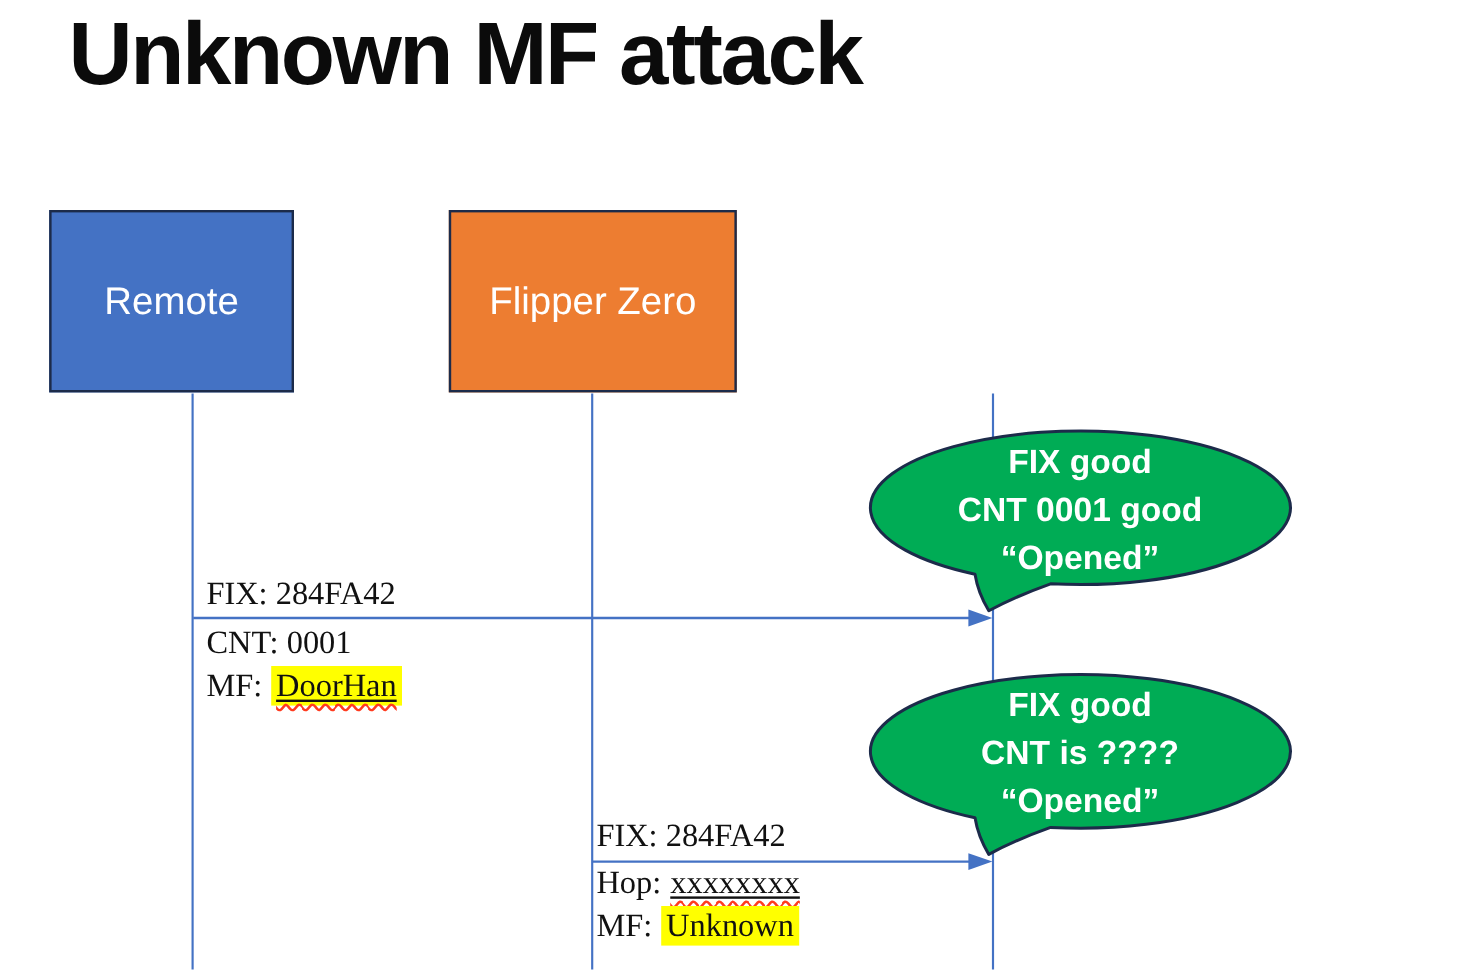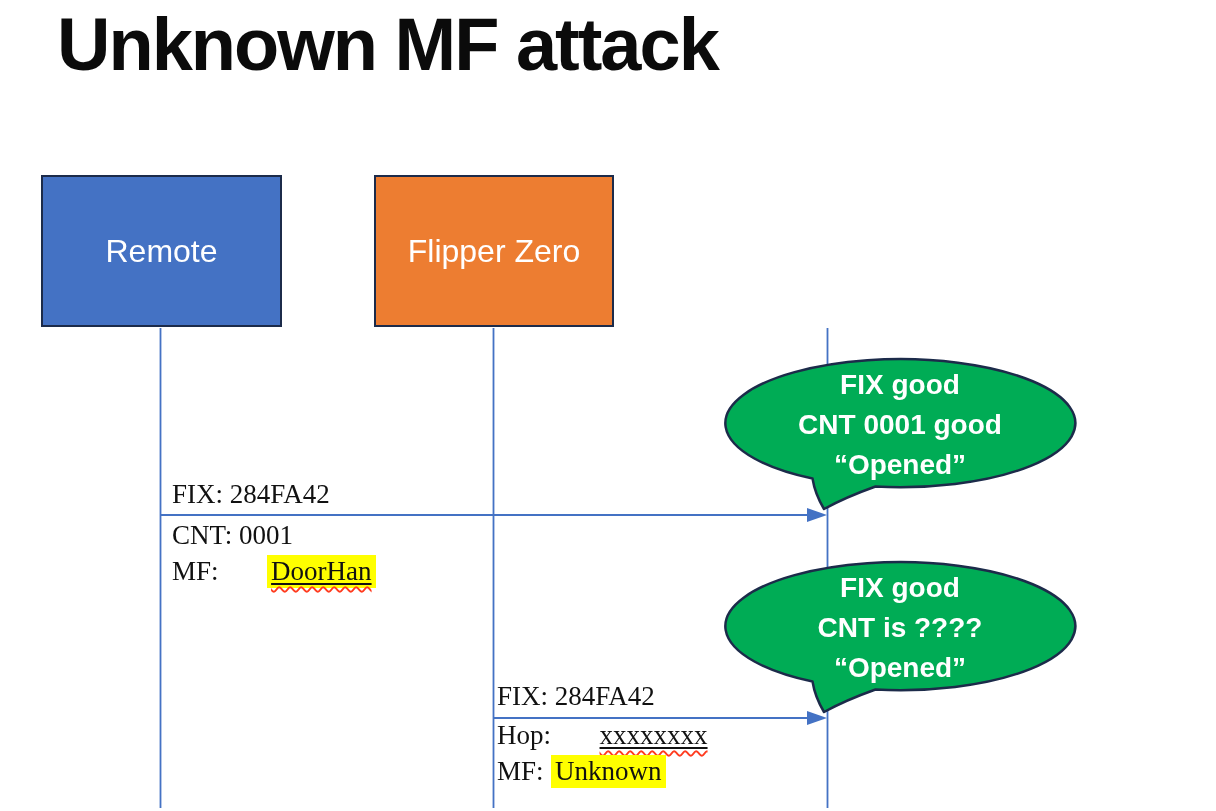--- a/index.html
+++ b/index.html
@@ -22,21 +22,21 @@
   svg.overlay{position:absolute;left:0;top:0;}
   .actor{
     position:absolute;
     top:175px;height:152px;
     border:2.5px solid #1C2B4A;
     box-sizing:border-box;
     display:flex;align-items:center;justify-content:center;
     color:#ffffff;
     font-size:32px;
   }
-  .actor.remote{left:41px;width:241px;background:#4472C4;}
+  .actor.remote{left:41px;width:204px;background:#4472C4;}
   .actor.flipper{left:374px;width:240px;background:#ED7D31;}
   .actor.receiver{left:708px;width:239px;background:#00AC55;}
   .bubble-text{
     position:absolute;
     width:310px;height:122px;
     left:745px;
     display:flex;flex-direction:column;
     align-items:center;justify-content:center;
     text-align:center;
     color:#ffffff;
@@ -62,21 +62,20 @@
   .m2.hop{top:720px;}
   .m2.mf{top:756px;}
   .prefix{margin-right:0.28em;}
   .hl{background:#FFFF00;padding:1px 4px 2px 4px;}
   .squig{
     text-decoration-line:underline;
     text-decoration-style:wavy;
     text-decoration-color:#FF3B1F;
     text-decoration-thickness:1.5px;
     text-underline-offset:6px;
-    margin-left:41px;
   }
   .uline{
     text-decoration-line:underline;
     text-decoration-style:solid;
     text-decoration-color:#111111;
     text-decoration-thickness:1.8px;
     text-underline-offset:3px;
   }
 </style>
 </head>

